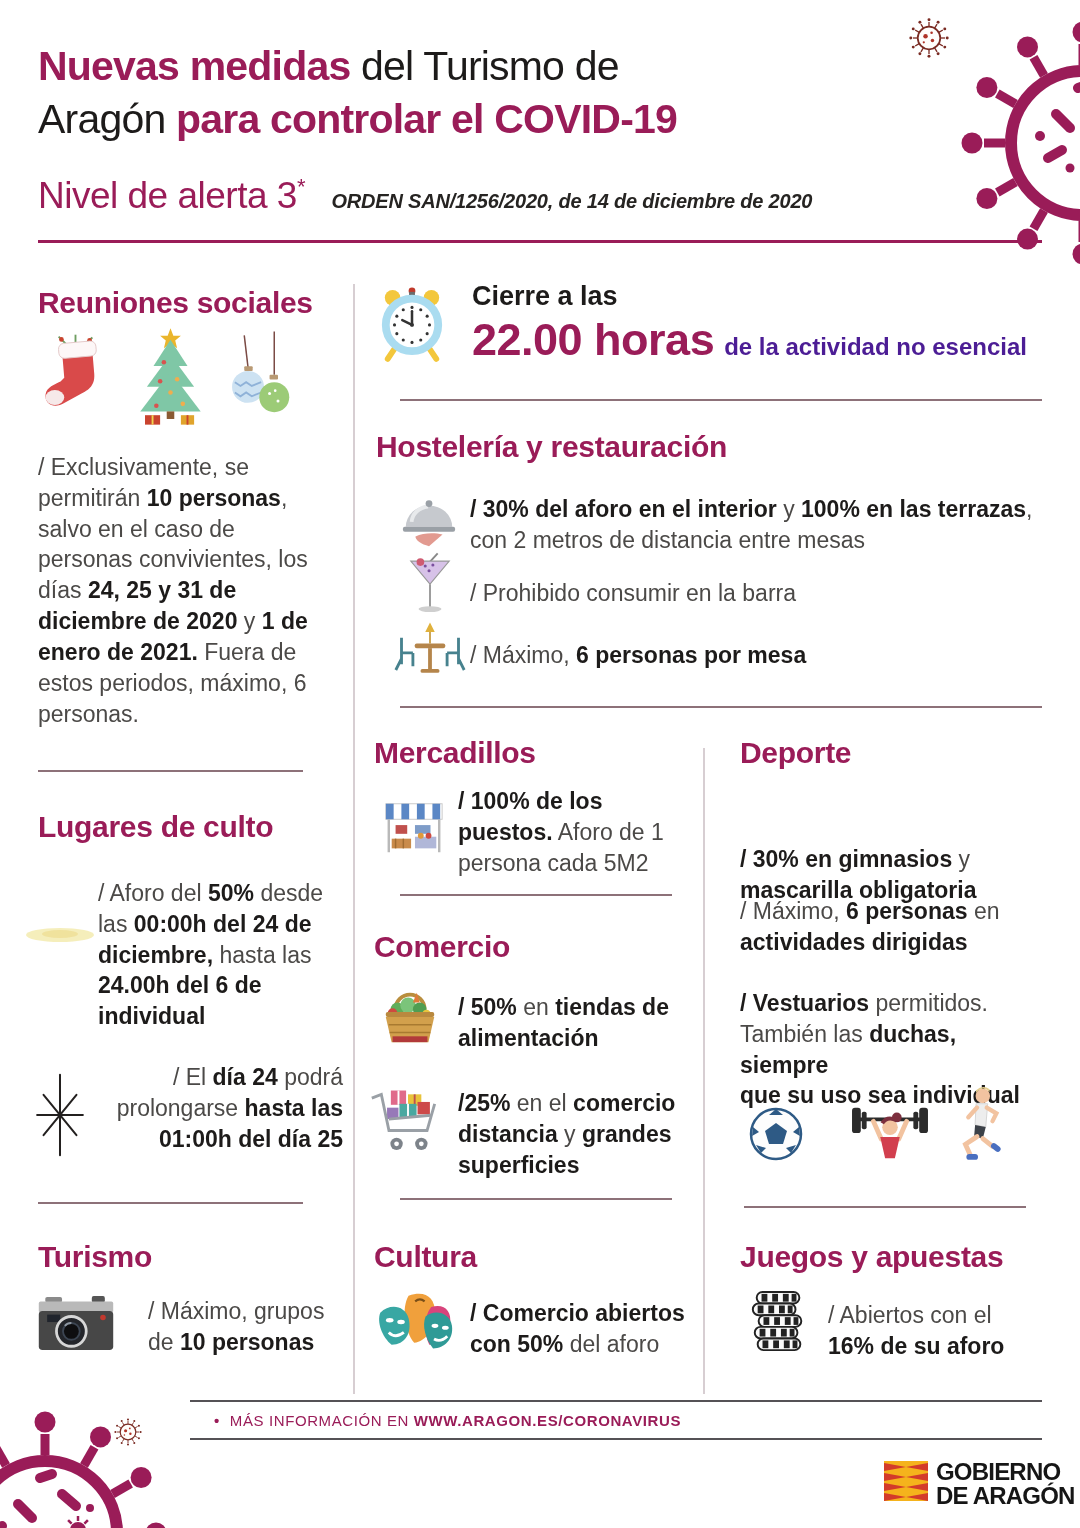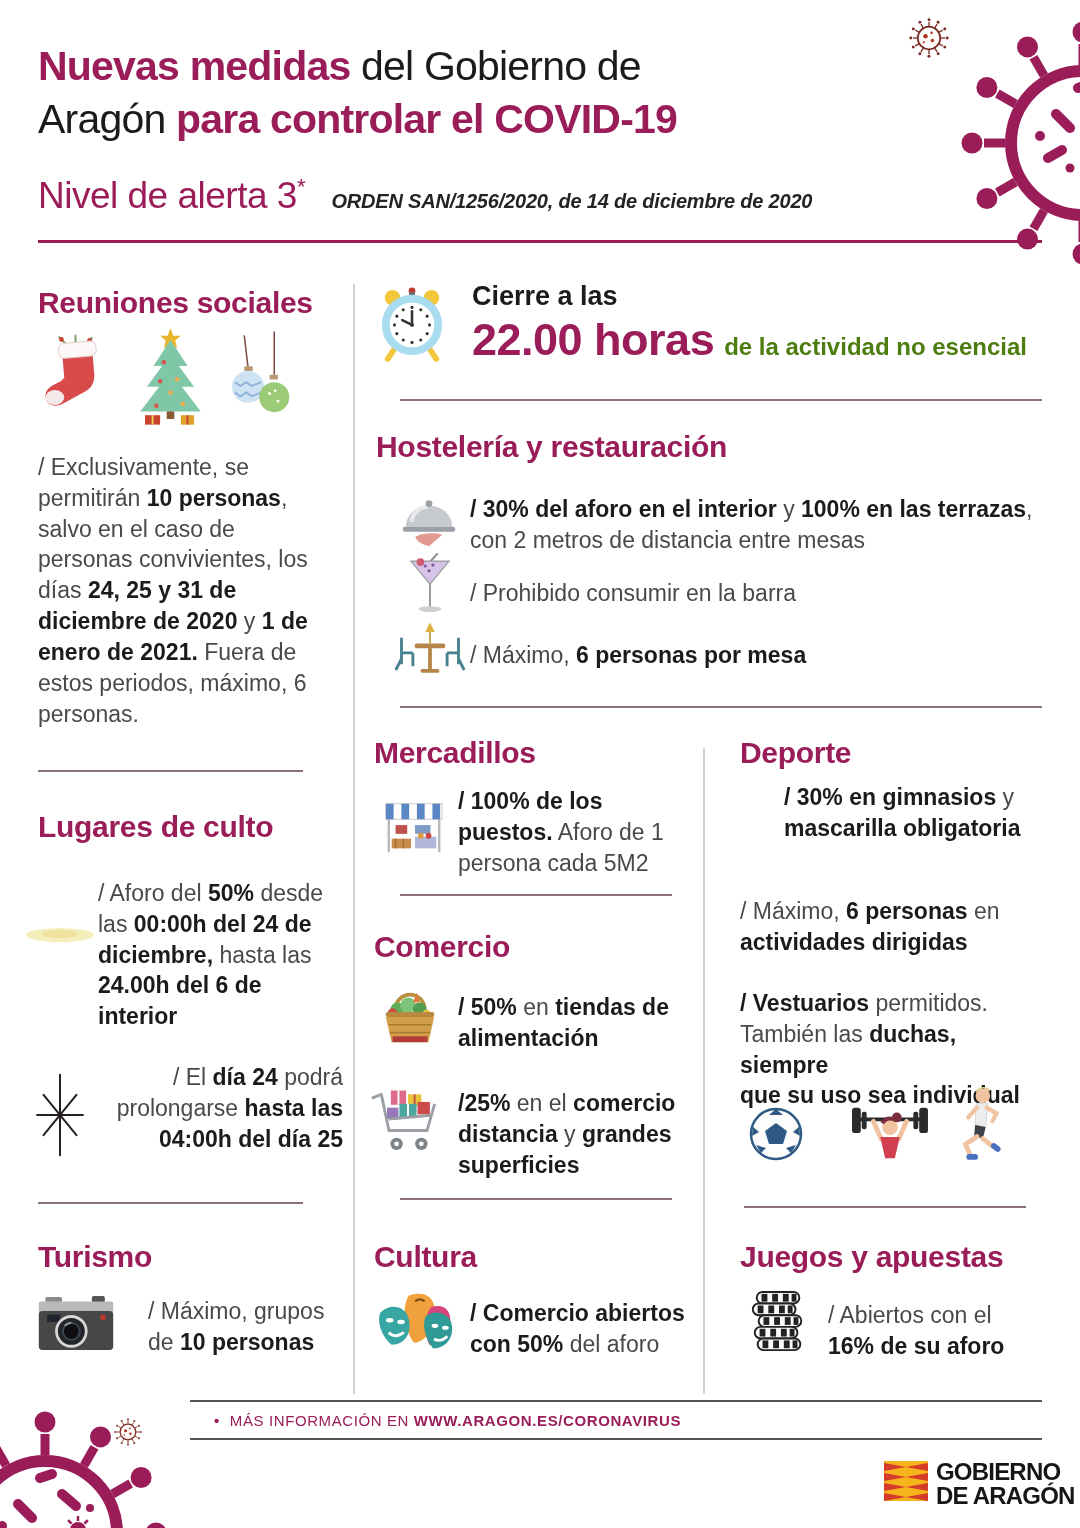--- a/index.html
+++ b/index.html
@@ -15,21 +15,21 @@
   .alert-level { font-size:37px; color:var(--accent); font-weight:400; letter-spacing:-0.5px; }
   .alert-ast { font-size:22px; color:var(--accent); vertical-align:14px; }
   .order-ref { font-size:20px; font-style:italic; font-weight:700; color:#262422; margin-left:26px; letter-spacing:-0.2px; }
 
   .heading { font-size:30px; font-weight:700; color:var(--accent); letter-spacing:-0.3px; }
   .txt { font-size:23px; line-height:1.34; font-weight:400; color:#4b4947; }
   .txt .b { font-weight:700; color:#1d1b1a; }
 
   .cierre-intro { font-size:27px; font-weight:700; color:#1d1b1a; }
   .cierre-time  { font-size:45px; font-weight:700; color:var(--accent); letter-spacing:-0.5px; }
-  .cierre-suffix{ font-size:24px; font-weight:700; color:#4d7c0f; padding-left:10px; }
+  .cierre-suffix{ font-size:24px; font-weight:700; color:#4c1d95; padding-left:10px; }
 
   .hdiv { background:#8d7179; height:2px; }
   .vdiv { background:#d7ced2; width:2px; }
   .fline { background:#555256; height:2px; }
 
   .footer-info { font-size:15px; color:var(--accent); letter-spacing:0.6px; }
   .footer-info .lbl { font-weight:400; }
   .footer-info .url { font-weight:700; }
   .footer-info .dot { margin-right:10px; font-weight:700; }
 
@@ -151,21 +151,21 @@
         <use href="#sym-virus-big"></use>
       </svg>
   </div>
   <div class="abs" style="left:110px; top:1414px; width:36px; height:36px;">
     <svg width="36" height="36" viewBox="0 0 60 60">
         <use href="#sym-virus-small"></use>
       </svg>
   </div>
 
   <div class="abs title-line" style="left:38px; top:40px; width:900px;">
-    <div><span class="b accent">Nuevas medidas</span><span> del Gobierno de</span></div>
+    <div><span class="b accent">Nuevas medidas</span><span> del Turismo de</span></div>
     <div><span>Aragón </span><span class="b accent">para controlar el COVID-19</span></div>
   </div>
   <div class="abs" style="left:38px; top:174px;">
     <span class="alert-level">Nivel de alerta 3</span><span class="alert-ast">*</span><span class="order-ref">ORDEN SAN/1256/2020, de 14 de diciembre de 2020</span>
   </div>
   <div class="abs" style="left:38px; top:240px; width:1004px; height:3px; background:var(--accent);"></div>
 
   <div class="abs vdiv" style="left:353px; top:284px; height:1110px;"></div>
   <div class="abs vdiv" style="left:703px; top:748px; height:646px;"></div>
 
@@ -225,33 +225,33 @@
   <div class="abs hdiv" style="left:38px; top:770px; width:265px;"></div>
 
   <div class="abs heading" style="left:38px; top:810px;">Lugares de culto</div>
 
   <div class="abs" style="left:22px; top:922px; width:76px; height:26px;">
     <svg width="76" height="26" viewBox="0 0 76 26">
       <ellipse cx="38" cy="13" rx="34" ry="7" fill="#f4ecb4" opacity="0.9"></ellipse>
       <ellipse cx="38" cy="12" rx="18" ry="4" fill="#efe09a" opacity="0.9"></ellipse>
     </svg>
   </div>
-  <div class="abs txt" style="left:98px; top:878px; width:245px;"><span>/ Aforo del </span><span class="b">50%</span><span>  desde</span><br><span>las </span><span class="b">00:00h del 24 de</span><br><span class="b">diciembre,</span><span> hasta las</span><br><span class="b">24.00h del 6 de</span><br><span class="b">interior</span></div>
+  <div class="abs txt" style="left:98px; top:878px; width:245px;"><span>/ Aforo del </span><span class="b">50%</span><span>  desde</span><br><span>las </span><span class="b">00:00h del 24 de</span><br><span class="b">diciembre,</span><span> hasta las</span><br><span class="b">24.00h del 6 de</span><br><span class="b">individual</span></div>
 
   <div class="abs" style="left:28px; top:1068px; width:64px; height:94px;">
     <svg width="64" height="94" viewBox="0 0 70 96">
       <g stroke="#23201f" stroke-width="2.2" stroke-linecap="round">
         <line x1="35" y1="4" x2="35" y2="92"></line>
         <line x1="10" y1="48" x2="60" y2="48"></line>
         <line x1="17" y1="26" x2="53" y2="70"></line>
         <line x1="53" y1="26" x2="17" y2="70"></line>
       </g>
     </svg>
   </div>
-  <div class="abs txt" style="left:98px; top:1062px; width:245px;text-align:right;"><span>/ El </span><span class="b">día 24</span><span> podrá</span><br><span>prolongarse </span><span class="b">hasta las</span><br><span class="b">04:00h del día 25</span></div>
+  <div class="abs txt" style="left:98px; top:1062px; width:245px;text-align:right;"><span>/ El </span><span class="b">día 24</span><span> podrá</span><br><span>prolongarse </span><span class="b">hasta las</span><br><span class="b">01:00h del día 25</span></div>
 
   <div class="abs hdiv" style="left:38px; top:1202px; width:265px;"></div>
 
   <div class="abs heading" style="left:38px; top:1240px;">Turismo</div>
   <div class="abs" style="left:36px; top:1292px; width:80px; height:62px;">
     <svg width="80" height="62" viewBox="0 0 86 66">
       <rect x="10" y="5" width="18" height="6" rx="2" fill="#8a8a8a"></rect>
       <rect x="60" y="4" width="14" height="7" rx="2" fill="#555"></rect>
       <rect x="3" y="10" width="80" height="12" rx="2" fill="#b9b9b9"></rect>
       <rect x="3" y="20" width="80" height="42" rx="4" fill="#474747"></rect>
@@ -424,21 +424,21 @@
       <path d="M52,28 C62,20 78,24 80,38 C82,52 72,62 60,62 C52,52 48,38 52,28 Z" fill="#2f9a96"></path>
       <ellipse cx="62" cy="38" rx="3.6" ry="2.2" fill="#fff"></ellipse>
         <ellipse cx="73" cy="40" rx="3.6" ry="2.2" fill="#fff"></ellipse>
       <path d="M61,52 Q68,56 75,49" stroke="#fff" stroke-width="3" fill="none"></path>
       <path d="M41,12 Q46,8 51,12" stroke="#7a4f18" stroke-width="2.4" fill="none"></path>
     </svg>
   </div>
   <div class="abs txt" style="left:470px; top:1298px; width:245px;"><span class="b">/ </span><span class="b">Comercio abiertos</span><br><span class="b">con 50%</span><span> del aforo</span></div>
 
   <div class="abs heading" style="left:740px; top:736px;">Deporte</div>
-  <div class="abs txt" style="left:740px; top:782px; width:285px;margin-left:44px;"><span class="b">/ </span><span class="b">30% en gimnasios</span><span> y</span><br><span class="b">mascarilla obligatoria</span></div>
+  <div class="abs txt" style="left:740px; top:844px; width:285px;"><span class="b">/ </span><span class="b">30% en gimnasios</span><span> y</span><br><span class="b">mascarilla obligatoria</span></div>
   <div class="abs txt" style="left:740px; top:896px; width:285px;"><span>/ Máximo, </span><span class="b">6 personas</span><span> en</span><br><span class="b">actividades dirigidas</span></div>
   <div class="abs txt" style="left:740px; top:988px; width:305px;"><span class="b">/ </span><span class="b">Vestuarios</span><span> permitidos.</span><br><span>También las </span><span class="b">duchas, siempre</span><br><span class="b">que su uso sea individual</span></div>
 
   <div class="abs" style="left:748px; top:1106px; width:56px; height:56px;">
     <svg width="56" height="56" viewBox="0 0 56 56">
       <circle cx="28" cy="28" r="25" fill="#fdfdfd" stroke="#2e5a85" stroke-width="2.5"></circle>
       <polygon points="28,17 39,25 35,38 21,38 17,25" fill="#2e5a85"></polygon>
       <polygon points="28,3 35,9 21,9" fill="#2e5a85"></polygon>
       <polygon points="51,21 52,30 45,26" fill="#2e5a85"></polygon>
       <polygon points="5,21 4,30 11,26" fill="#2e5a85"></polygon>

